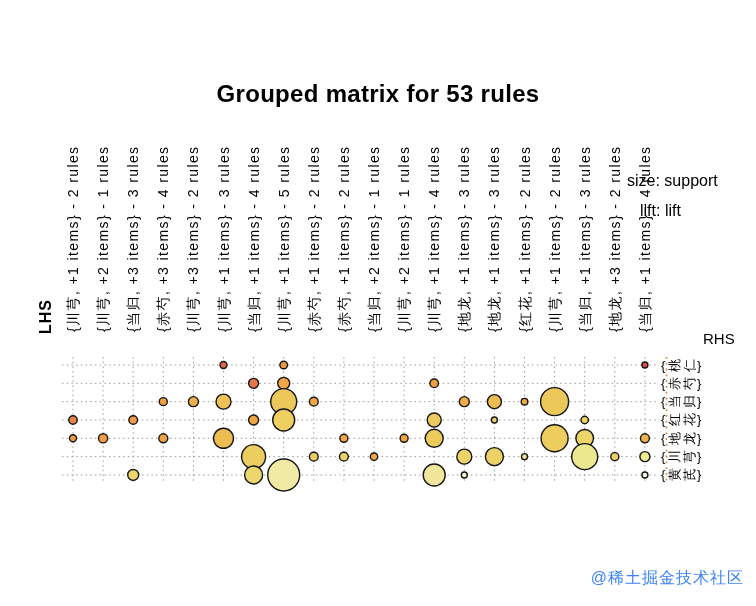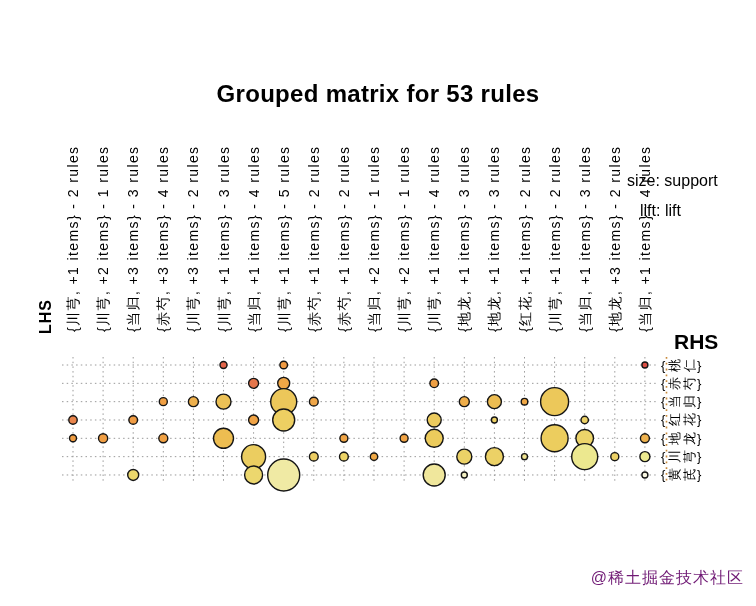--- a/index.html
+++ b/index.html
@@ -12,32 +12,32 @@
     font-size:24px;font-weight:bold;white-space:nowrap;letter-spacing:0.3px;margin-top:32px;
   }
   
   .vwrap{position:absolute;width:0;height:0;}
   .vwrap > span{
     position:absolute;left:-8px;top:0;display:block;white-space:nowrap;
     transform-origin:0 0;transform:rotate(-90deg);
     font-size:14px;letter-spacing:1.4px;line-height:16px;
   }
   .lhs-wrap > span{font-size:16px;font-weight:bold;letter-spacing:1px;}
-  .rhs-head{position:absolute;left:674px;top:330px;font-size:21px;font-weight:bold;}
+  .rhs-head{position:absolute;left:703px;top:330px;font-size:15px;font-weight:normal;}
   .legend-line{position:absolute;font-size:16px;white-space:nowrap;}
   #legend-size{left:607px;top:172px;margin-left:20px;}
   #legend-color{left:640px;top:202px;}
   .row-label{
     position:absolute;left:661px;height:18px;display:flex;align-items:center;
     font-size:13px;line-height:13px;
   }
   .row-label .rl-ch{display:inline-block;width:15px;text-align:center;transform:rotate(-90deg);}
   .row-label .rl-br{display:inline-block;width:6px;font-size:13px;}
   .watermark{
-    position:absolute;right:12px;top:568px;font-size:16px;color:#701a75;
+    position:absolute;right:12px;top:568px;font-size:16px;color:#3b82f6;
     letter-spacing:1px;white-space:nowrap;
   }
   svg{position:absolute;left:0;top:0;}
 </style>
 </head>
 <body>
 
 <div class="title">Grouped matrix for 53 rules</div>
 
 <svg id="matrix-svg" width="756" height="606">

